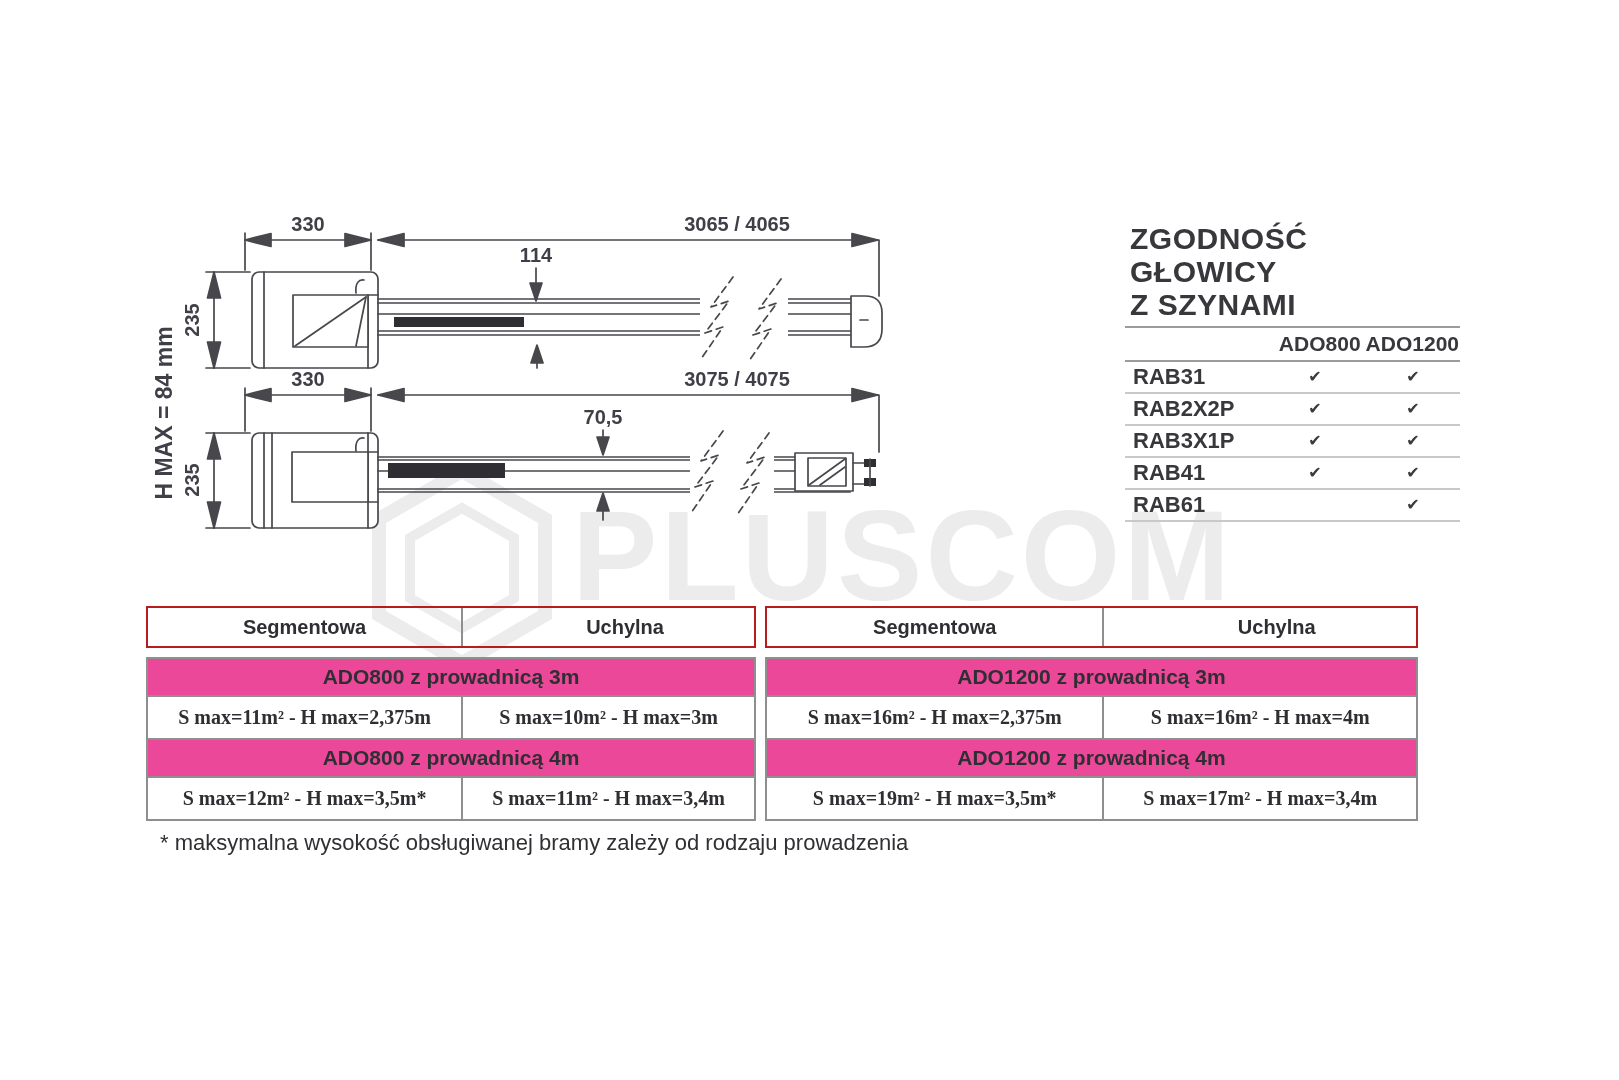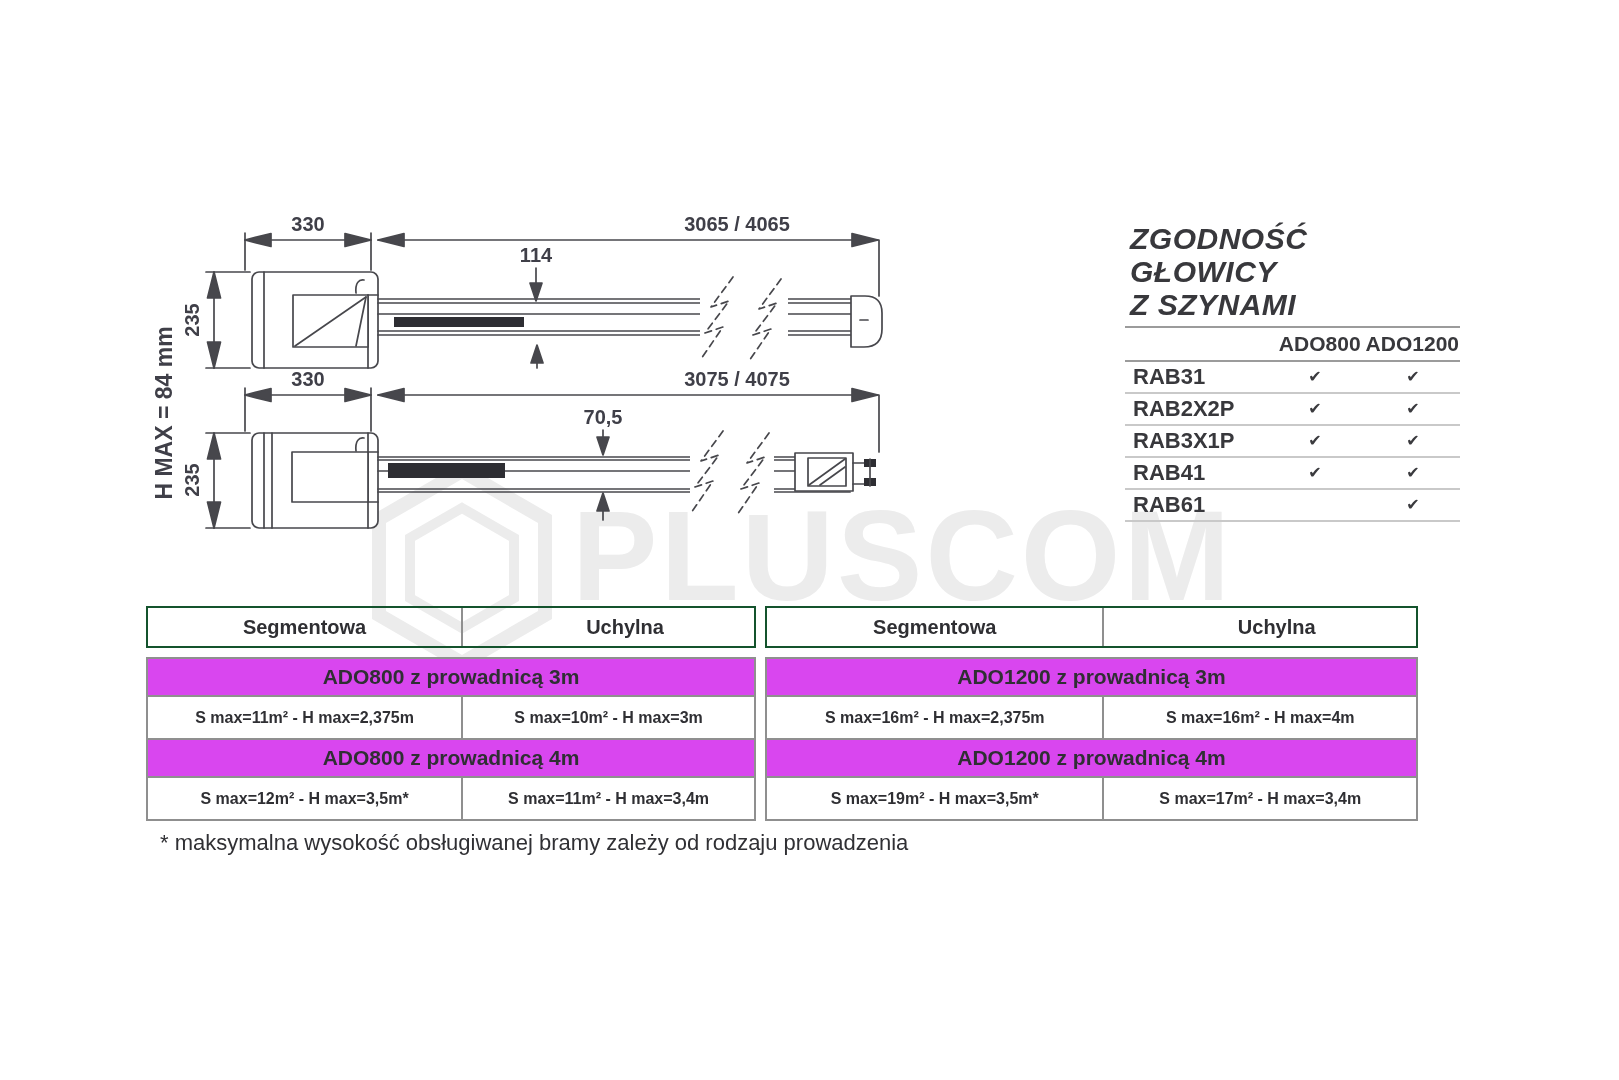--- a/index.html
+++ b/index.html
@@ -16,58 +16,58 @@
     position:absolute;left:572px;top:492px;
     font-size:128px;font-weight:bold;letter-spacing:3px;
     color:#ececec;line-height:1;
   }
   
   .drawing{position:absolute;left:0;top:0;z-index:1;pointer-events:none;}
   .dimtxt{font-family:"Liberation Sans",sans-serif;font-size:20px;font-weight:bold;fill:#3f3f48;}
   .bigdim{font-size:23px;}
   
   .compat{position:absolute;left:1125px;top:222px;width:335px;z-index:2;}
-  .compat-title{font-size:30px;font-weight:bold;line-height:33px;color:#38383c;letter-spacing:0.5px;padding-left:5px;font-style:italic;}
+  .compat-title{font-size:30px;font-weight:bold;line-height:33px;color:#38383c;letter-spacing:0.5px;padding-left:5px;}
   .compat-grid{margin-top:5px;}
   .compat-header{
     border-top:2px solid #9b9b9b;border-bottom:2px solid #9b9b9b;
     height:32px;line-height:32px;text-align:right;
     font-size:21px;font-weight:bold;color:#38383c;padding-right:1px;
   }
   .compat-row{position:relative;height:30px;line-height:30px;border-bottom:2px solid #c9c9c9;}
   .compat-row .lbl{font-size:22px;font-weight:bold;color:#38383c;padding-left:8px;}
   .chk{
     position:absolute;top:0;width:60px;text-align:center;
     font-family:"DejaVu Sans",sans-serif;font-size:16px;font-weight:bold;color:#3a3a3e;
   }
   .chk.c1{left:160px;}
   .chk.c2{left:258px;}
   
   .spec{position:absolute;top:606px;z-index:2;}
   .spec.left{left:146px;width:610px;}
   .spec.right{left:765px;width:653px;}
   .spec-head{
-    border:2px solid #14532d;height:38px;display:flex;background:transparent;gap:33px;
+    border:2px solid #b91c1c;height:38px;display:flex;background:transparent;gap:33px;
   }
   .spec-head .cell{
     flex:0 0 52%;display:flex;align-items:center;justify-content:center;
     font-size:20px;font-weight:bold;color:#2f2f33;border-right:2px solid #8f8f8f;box-sizing:border-box;
   }
   .spec-head .cell:last-child{flex:1 1 auto;border-right:none;border-radius:15px;}
   .spec-body{border:2px solid #8f8f8f;margin-top:9px;}
   .spec-banner{
     height:36px;display:flex;align-items:center;justify-content:center;
-    background:#d946ef;border-bottom:2px solid #8f8f8f;
+    background:#ec4899;border-bottom:2px solid #8f8f8f;
     font-size:21px;font-weight:bold;color:#2f2f33;
   }
   .spec-row{display:flex;height:41px;border-bottom:2px solid #8f8f8f;}
   .spec-row:last-child{border-bottom:none;}
   .spec-row .cell{
     flex:0 0 52%;display:flex;align-items:center;justify-content:center;
-    font-size:16px;font-weight:bold;color:#2f2f33;border-right:2px solid #8f8f8f;box-sizing:border-box;
+    font-size:20px;font-weight:bold;color:#2f2f33;border-right:2px solid #8f8f8f;box-sizing:border-box;font-family:Liberation Serif, serif;
   }
   .spec-row .cell:last-child{flex:1 1 auto;border-right:none;border-radius:11px;}
   
   .footnote{position:absolute;left:160px;top:830px;font-size:22px;color:#303034;z-index:2;}
 </style>
 </head>
 <body>
 
 <div class="watermark">
   <svg class="wm-hex" width="212" height="202" viewBox="0 0 212 202">

